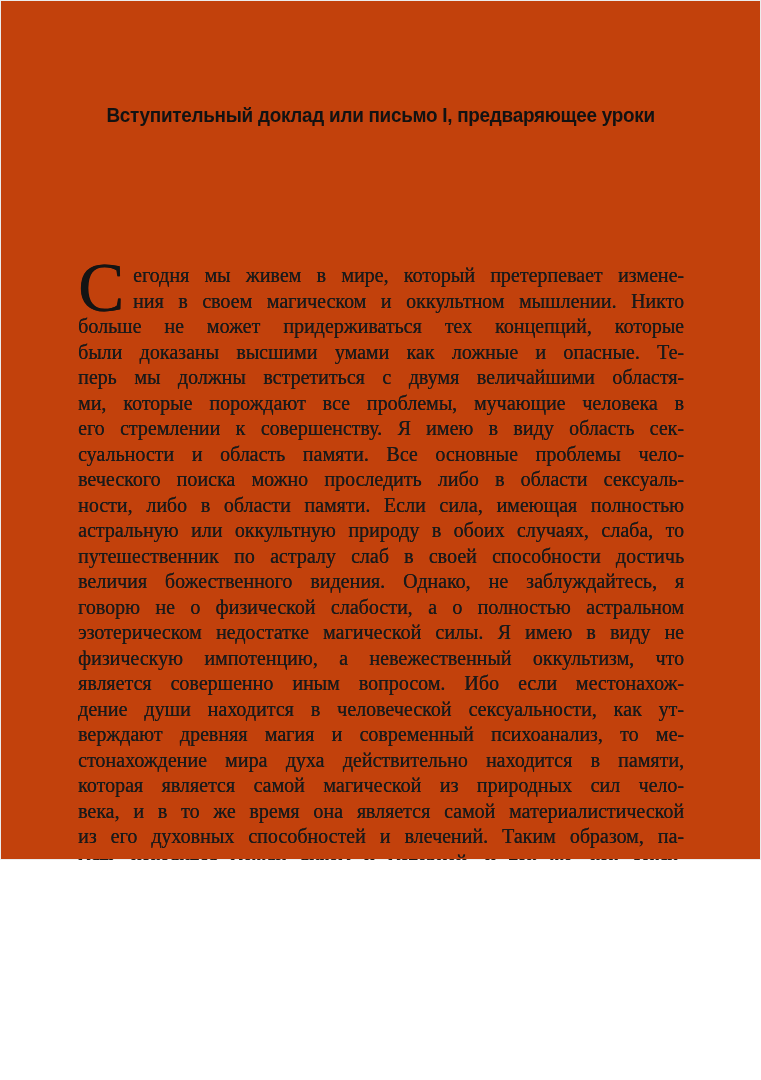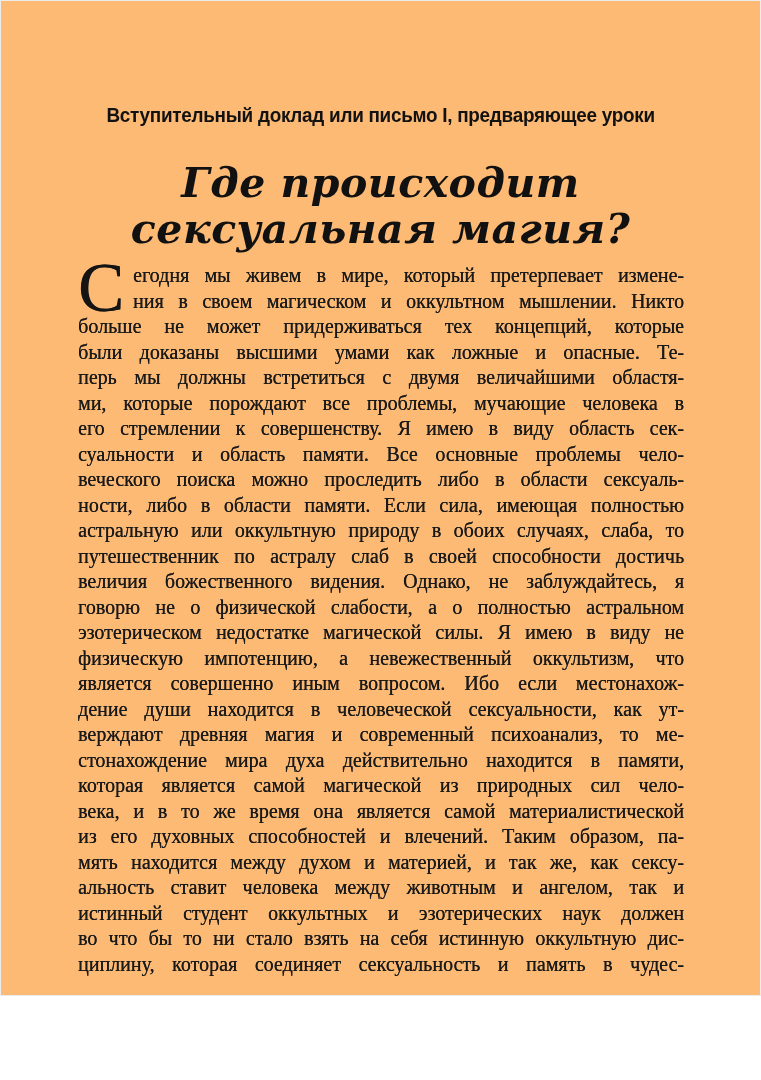--- a/index.html
+++ b/index.html
@@ -3,22 +3,22 @@
 <meta charset="utf-8">
 <style>
   html, body {
     margin: 0;
     padding: 0;
     background: #ffffff;
   }
   .page {
     position: relative;
     width: 761px;
-    height: 996px;
-    background: #fdba74;
+    height: 860px;
+    background: #c2410c;
     box-shadow: inset 0 0 0 1px #ececec;
     overflow: hidden;
     color: #1a1a1a;
   }
   .running-head {
     position: absolute;
     top: 103px;
     left: 0;
     width: 100%;
     text-align: center;
@@ -86,24 +86,20 @@
 </style>
 </head>
 <body>
 
 <div class="page">
 
   <div class="running-head">
     <span class="rh-inner">Вступительный доклад или письмо I, предваряющее уроки</span>
   </div>
 
-  <div class="chapter-title">
-    <div class="title-line">Где происходит</div>
-    <div class="title-line">сексуальная магия?</div>
-  </div>
 
   <div class="body-text"><span class="drop-cap">С</span><span class="para-lines">егодня мы живем в мире, который претерпевает измене-
 ния в своем магическом и оккультном мышлении. Никто
 больше не может придерживаться тех концепций, которые
 были доказаны высшими умами как ложные и опасные. Те-
 перь мы должны встретиться с двумя величайшими областя-
 ми, которые порождают все проблемы, мучающие человека в
 его стремлении к совершенству. Я имею в виду область сек-
 суальности и область памяти. Все основные проблемы чело-
 веческого поиска можно проследить либо в области сексуаль-

